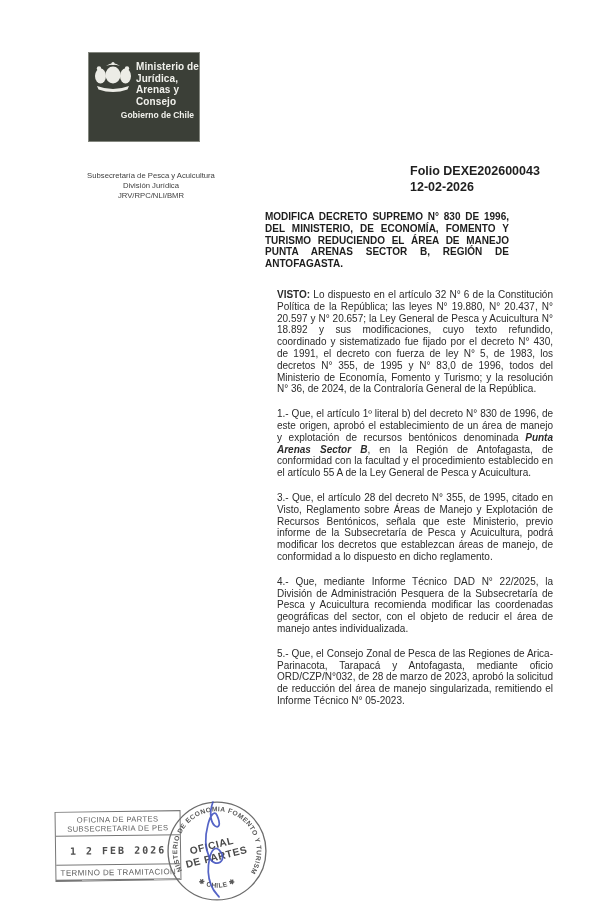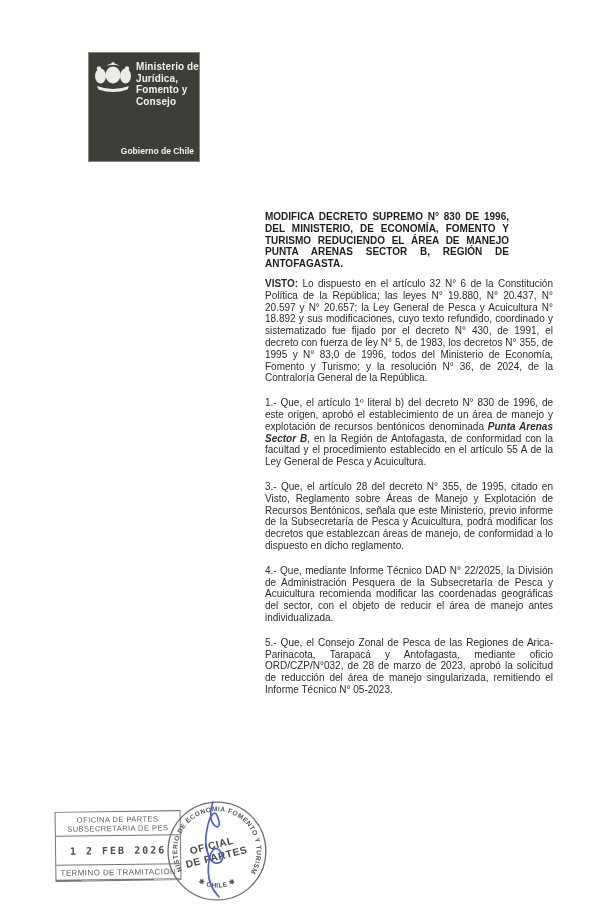--- a/index.html
+++ b/index.html
@@ -1,38 +1,38 @@
 <!DOCTYPE html>
 <html><head>
 <meta charset="utf-8">
 <style>
   html,body{margin:0;padding:0;background:#ffffff;}
   body{width:600px;height:922px;font-family:"Liberation Sans",sans-serif;}
   .page{position:relative;width:600px;height:922px;background:#ffffff;overflow:hidden;}
 
   
-  .logo{position:absolute;left:88px;top:52px;width:112px;height:110px;
+  .logo{position:absolute;left:88px;top:52px;width:112px;height:90px;
         background:#3b3f37;border:1px solid #83867e;box-sizing:border-box;}
   .logo .emblem{position:absolute;left:3px;top:7px;}
   .logo-text{position:absolute;left:47px;top:8px;color:#f1f1ec;font-weight:bold;
              font-size:10px;line-height:11.5px;letter-spacing:.1px;}
-  .logo-gov{position:absolute;right:5px;bottom:5px;color:#f1f1ec;font-weight:bold;
+  .logo-gov{position:absolute;right:5px;bottom:21px;color:#f1f1ec;font-weight:bold;
             font-size:8.5px;}
 
   .org{position:absolute;left:58px;top:171px;width:186px;text-align:center;
        font-size:7.7px;line-height:9.8px;color:#3d3d3d;}
 
   .folio-block{position:absolute;left:410px;top:164px;font-weight:bold;
                font-size:12.5px;line-height:15.5px;color:#1e1e1e;}
 
   
   .body-col{position:absolute;left:265px;top:211px;width:288px;
             font-size:10px;line-height:11.8px;color:#2b2b2b;text-align:justify;}
-  .doc-title{font-weight:bold;width:244px;margin:0 0 8px 0;color:#1d1d1d;}
-  .para{margin:0 0 13px 0;}
+  .doc-title{font-weight:bold;width:244px;margin:0 0 19px 0;color:#1d1d1d;}
+  .para{margin:0 0 13px 12px;}
   .b{font-weight:bold;}
   .bi{font-weight:bold;font-style:italic;}
   .heading{font-weight:bold;margin:0 0 14px 0;color:#1d1d1d;}
 
   
   .stamp-rect{position:absolute;left:55px;top:811px;width:124px;z-index:1;
               border:1.5px solid #777;color:#5e5e5e;text-align:center;
               transform:rotate(-0.8deg);background:transparent;}
   .sr-top{padding:3px 0 2px;border-bottom:1px solid #777;font-size:7.6px;
           line-height:9px;letter-spacing:.4px;white-space:nowrap;overflow:visible;}
@@ -63,27 +63,36 @@
       <ellipse cx="8.5" cy="16" rx="5.5" ry="7.5" fill="#ececE6"></ellipse>
       <circle cx="7" cy="8.5" r="2.2" fill="#ececE6"></circle>
       <ellipse cx="33.5" cy="16" rx="5.5" ry="7.5" fill="#ececE6"></ellipse>
       <circle cx="35" cy="8.5" r="2.2" fill="#ececE6"></circle>
       <path d="M5 26 Q21 32 37 26 L35.5 29.5 Q21 34.5 6.5 29.5 Z" fill="#ececE6"></path>
       <path d="M12 24 L30 24 L29 26.5 L13 26.5 Z" fill="#3b3f37"></path>
     </svg>
     <div class="logo-text">
       <div>Ministerio de</div>
       <div>Jurídica,</div>
-      <div>Fomento y</div>
+      <div>Arenas y</div>
       <div>Consejo</div>
     </div>
     <div class="logo-gov">Gobierno de Chile</div>
   </div>
 
+  <div class="org">
+    <div>Subsecretaría de Pesca y Acuicultura</div>
+    <div>División Jurídica</div>
+    <div>JRV/RPC/NLI/BMR</div>
+  </div>
 
+  <div class="folio-block">
+    <div>Folio DEXE202600043</div>
+    <div>12-02-2026</div>
+  </div>
 
   <div class="body-col">
     <p class="doc-title">MODIFICA DECRETO SUPREMO N° 830 DE 1996, DEL MINISTERIO, DE ECONOMÍA, FOMENTO Y TURISMO REDUCIENDO EL ÁREA DE MANEJO PUNTA ARENAS SECTOR B, REGIÓN DE ANTOFAGASTA.</p>
 
     <p class="para"><span class="b">VISTO:</span><span> Lo dispuesto en el artículo 32 N° 6 de la Constitución Política de la República; las leyes N° 19.880, N° 20.437, N° 20.597 y N° 20.657; la Ley General de Pesca y Acuicultura N° 18.892 y sus modificaciones, cuyo texto refundido, coordinado y sistematizado fue fijado por el decreto N° 430, de 1991, el decreto con fuerza de ley N° 5, de 1983, los decretos N° 355, de 1995 y N° 83,0 de 1996, todos del Ministerio de Economía, Fomento y Turismo; y la resolución N° 36, de 2024, de la Contraloría General de la República.</span></p>
 
 
     <p class="para"><span>1.- Que, el artículo 1º literal b) del decreto N° 830 de 1996, de este origen, aprobó el establecimiento de un área de manejo y explotación de recursos bentónicos denominada </span><span class="bi">Punta Arenas Sector B</span><span>, en la Región de Antofagasta, de conformidad con la facultad y el procedimiento establecido en el artículo 55 A de la Ley General de Pesca y Acuicultura.</span></p>
 
     <p class="para">3.- Que, el artículo 28 del decreto N° 355, de 1995, citado en Visto, Reglamento sobre Áreas de Manejo y Explotación de Recursos Bentónicos, señala que este Ministerio, previo informe de la Subsecretaría de Pesca y Acuicultura, podrá modificar los decretos que establezcan áreas de manejo, de conformidad a lo dispuesto en dicho reglamento.</p>

